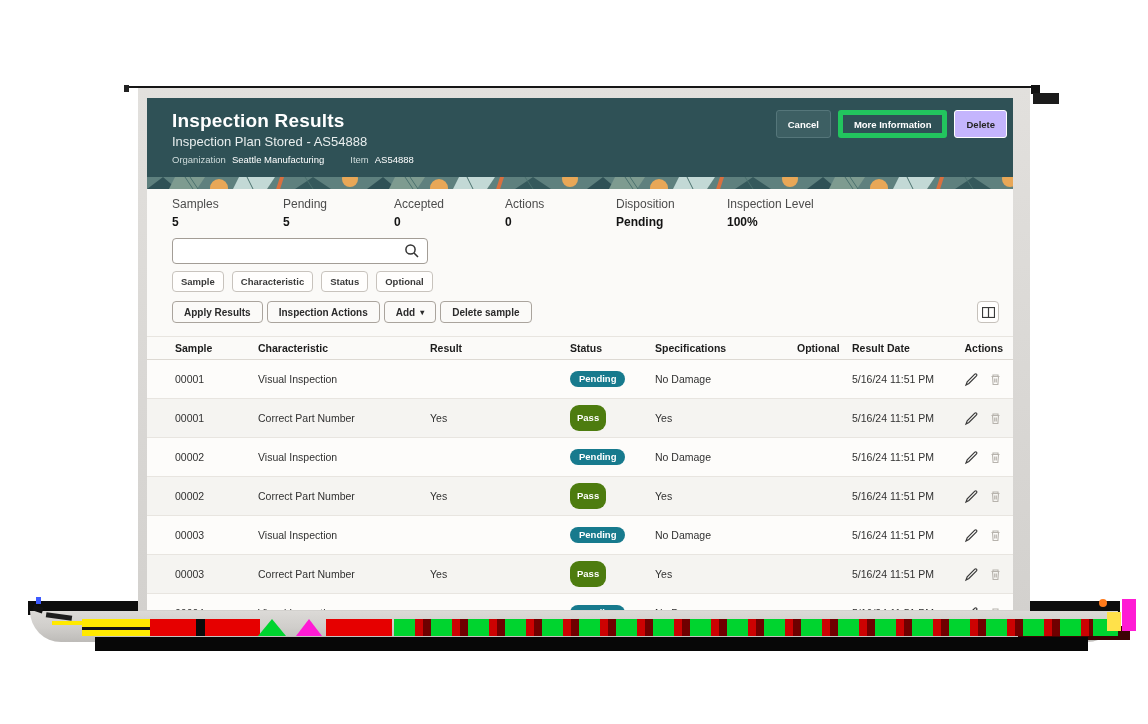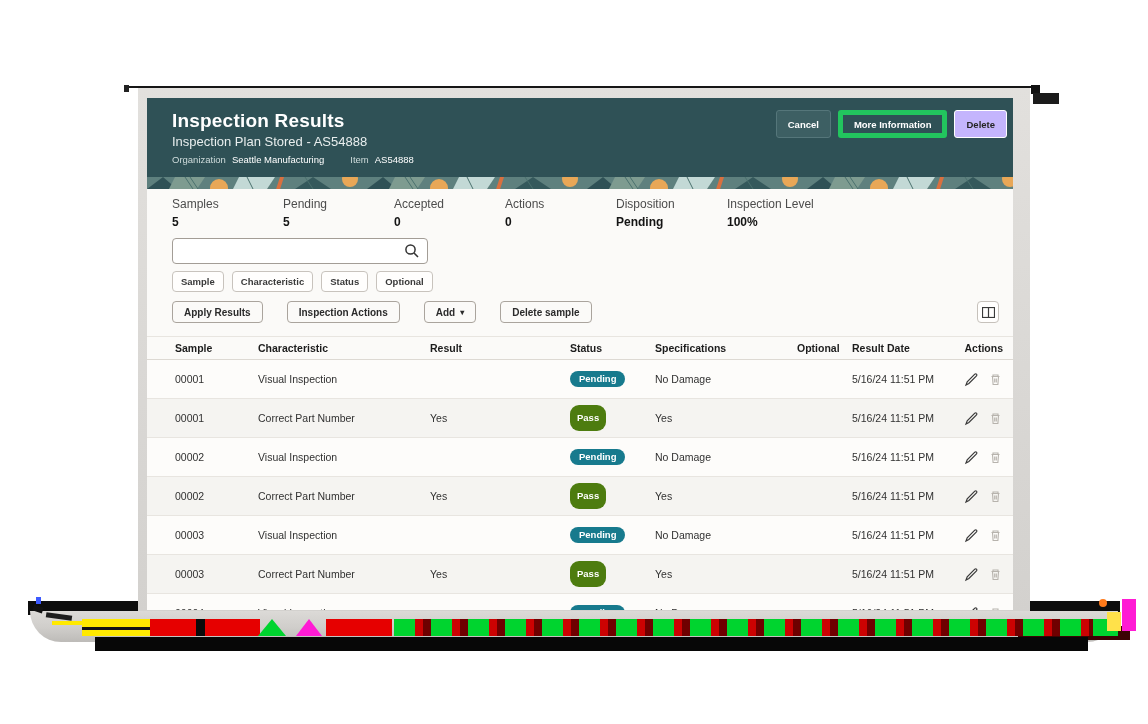--- a/index.html
+++ b/index.html
@@ -64,21 +64,21 @@
   .stat-value { font-size:12px; font-weight:bold; color:#141414; margin-top:4px; }
 
   
   .search-wrap { position:relative; margin:9px 0 0 25px; width:256px; height:26px; }
   .search-input { width:100%; height:100%; border:1px solid #a39d96; border-radius:4px; background:#fff;
                   font-size:12px; padding:0 30px 0 9px; outline:none; font-family:"Liberation Sans",sans-serif; }
   .search-icon { position:absolute; right:8px; top:5px; width:16px; height:16px; cursor:pointer; }
   .chips { display:flex; gap:8px; margin:7px 0 0 25px; }
   .chip { border:1px solid #c8c3bd; border-radius:4px; background:#fffefd; color:#3a3a3a;
           font-size:9.5px; font-weight:bold; padding:4px 8px; cursor:pointer; }
-  .toolbar { display:flex; gap:24px; margin:9px 0 0 25px; align-items:center; position:relative; }
+  .toolbar { display:flex; gap:4px; margin:9px 0 0 25px; align-items:center; position:relative; }
   .btn-tool { height:22px; border:1px solid #aaa49d; border-radius:4px; background:transparent; color:#2b2b2b;
               font-size:10px; font-weight:bold; padding:0 11px; display:flex; align-items:center; gap:5px; cursor:pointer;
               font-family:"Liberation Sans",sans-serif; }
   .caret { font-size:8px; color:#2b2b2b; }
   .columns-btn { position:absolute; right:14px; top:0; width:22px; height:22px; border:1px solid #c6c1bb; border-radius:4px;
                  background:#fffefd; display:flex; align-items:center; justify-content:center; cursor:pointer; }
 
   
   .table { margin-top:13px; border-top:1px solid #e8e5e0; }
   .t-row { display:grid; grid-template-columns:83px 172px 140px 85px 142px 55px 111px 1fr;

